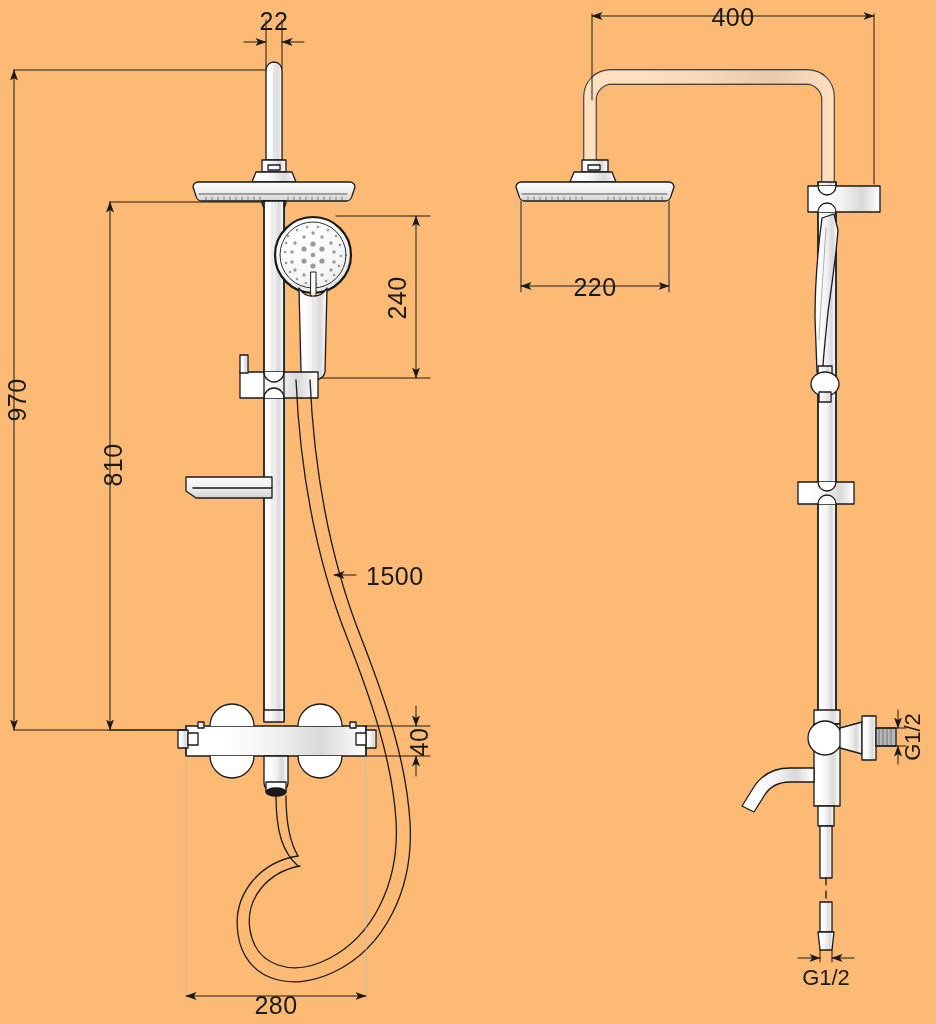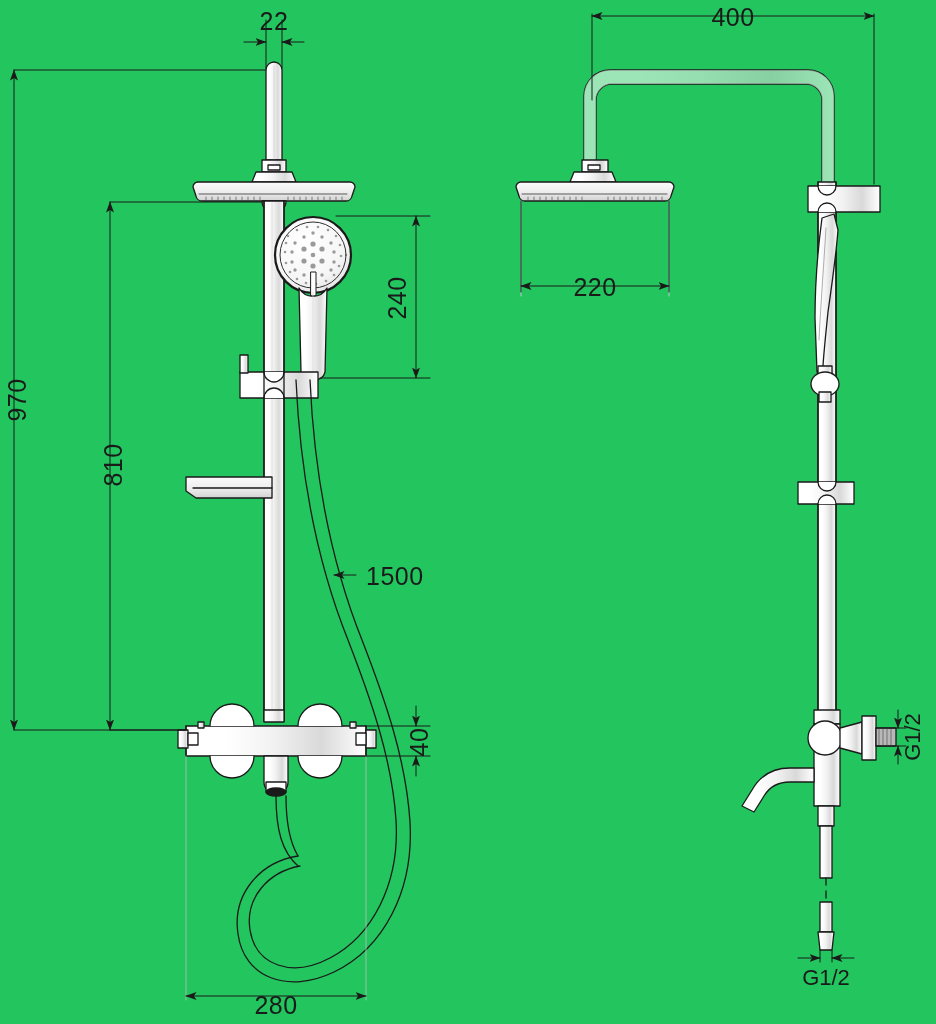--- a/index.html
+++ b/index.html
@@ -8,21 +8,21 @@
     padding: 0;
     background: #ffffff;
   }
   body {
     font-family: "Liberation Sans", sans-serif;
   }
   #drawing-root {
     position: relative;
     width: 936px;
     height: 1024px;
-    background: #22c55e;
+    background: #fdba74;
     overflow: hidden;
   }
   #drawing-svg {
     display: block;
     width: 936px;
     height: 1024px;
   }
   .dim-label {
     font-family: "Liberation Sans", sans-serif;
     font-size: 25px;

